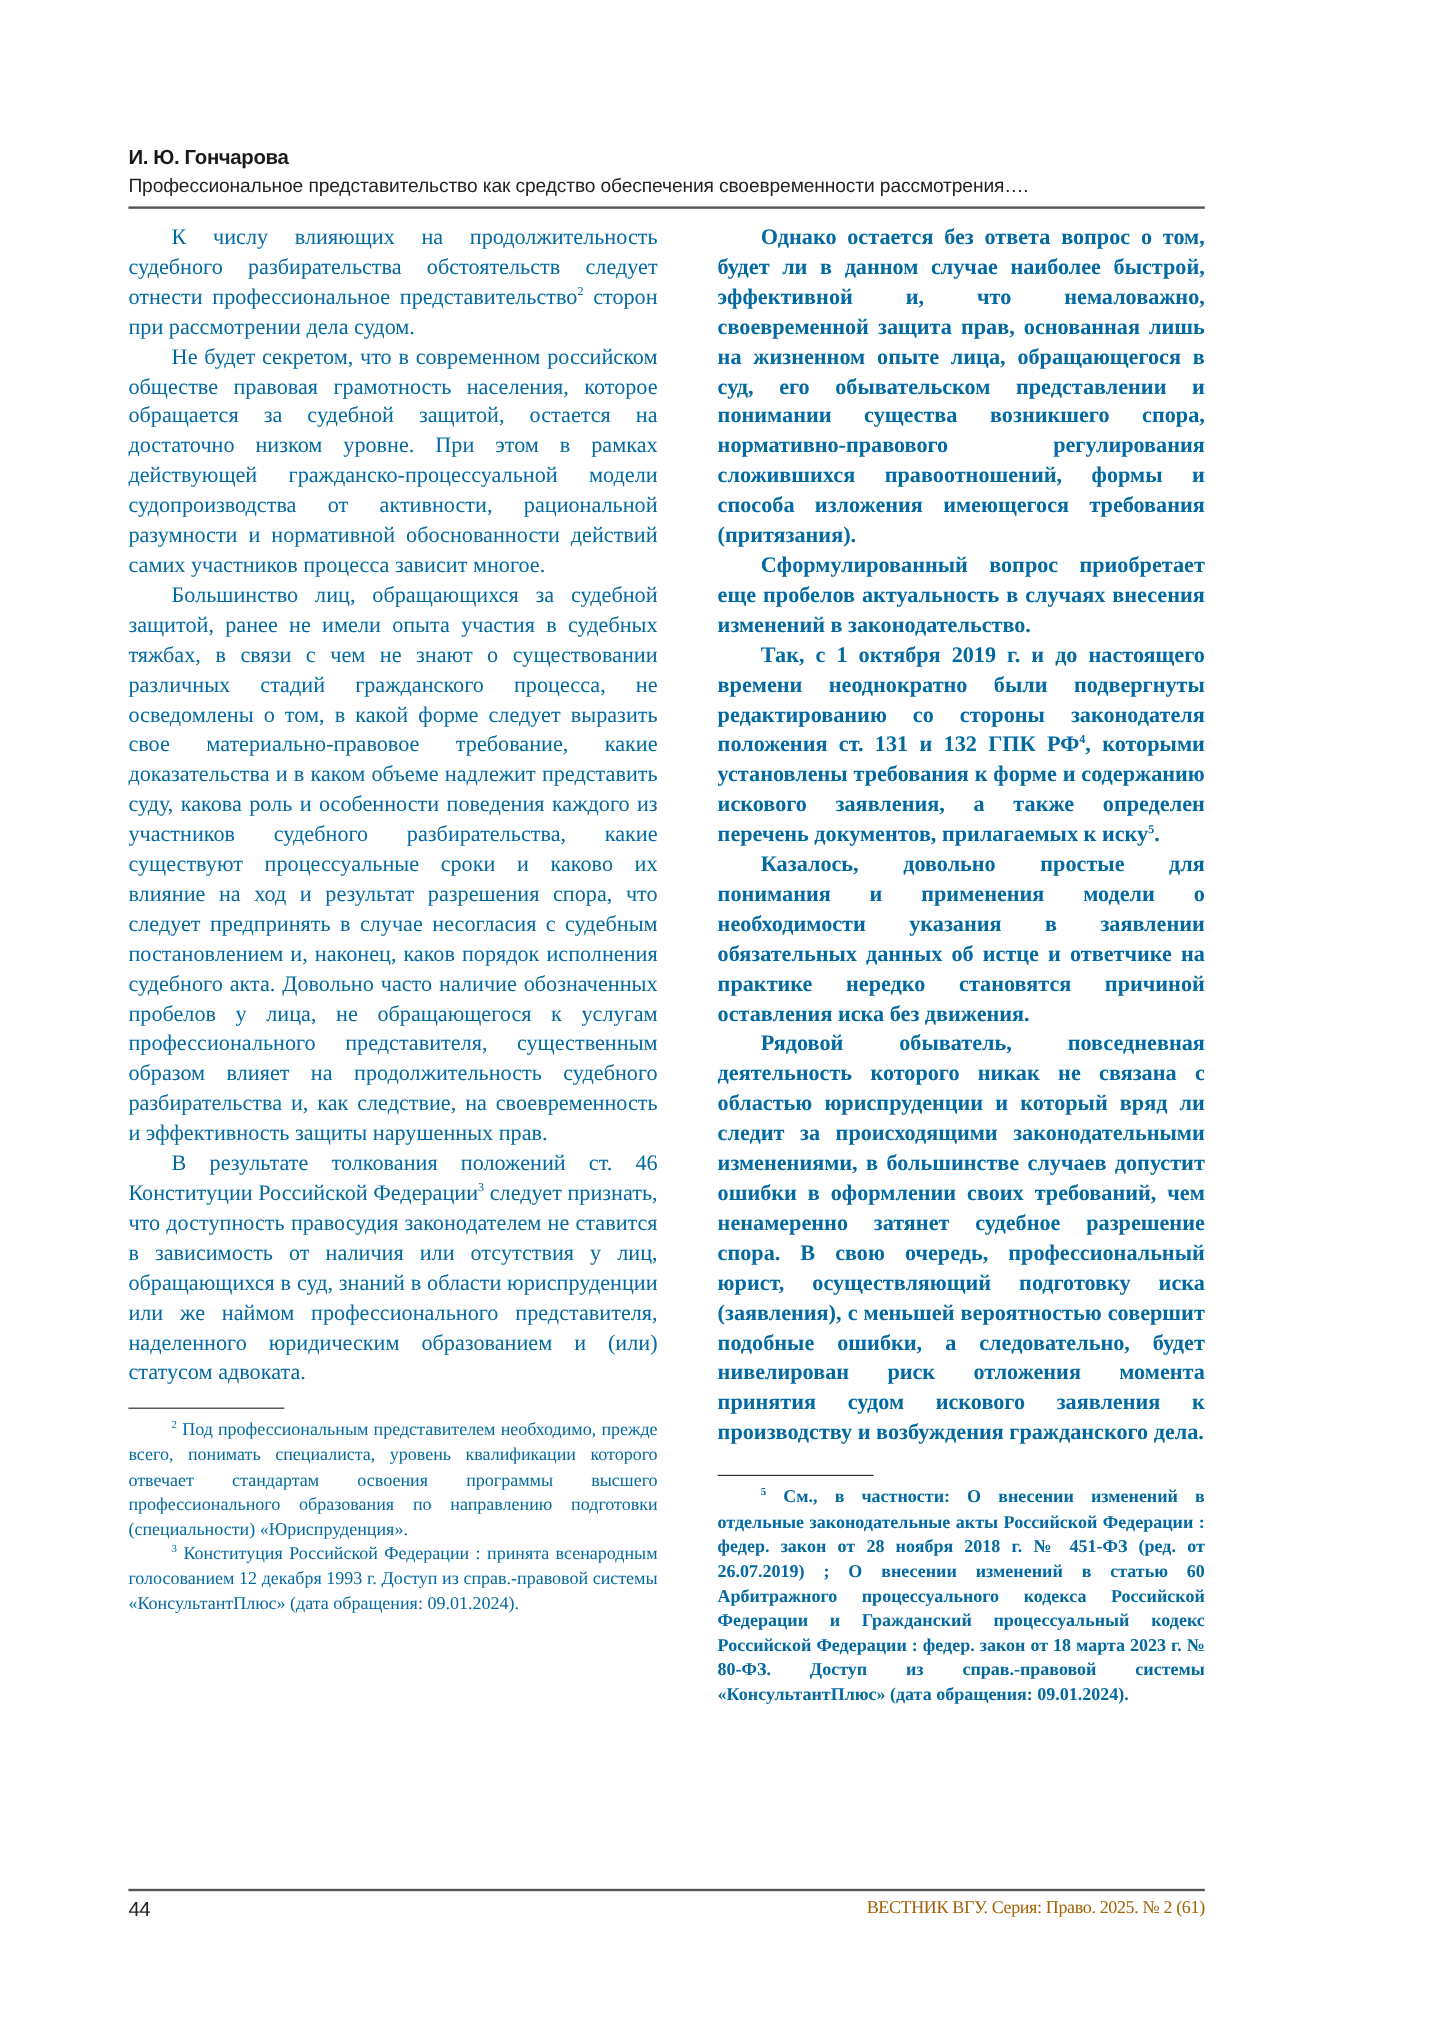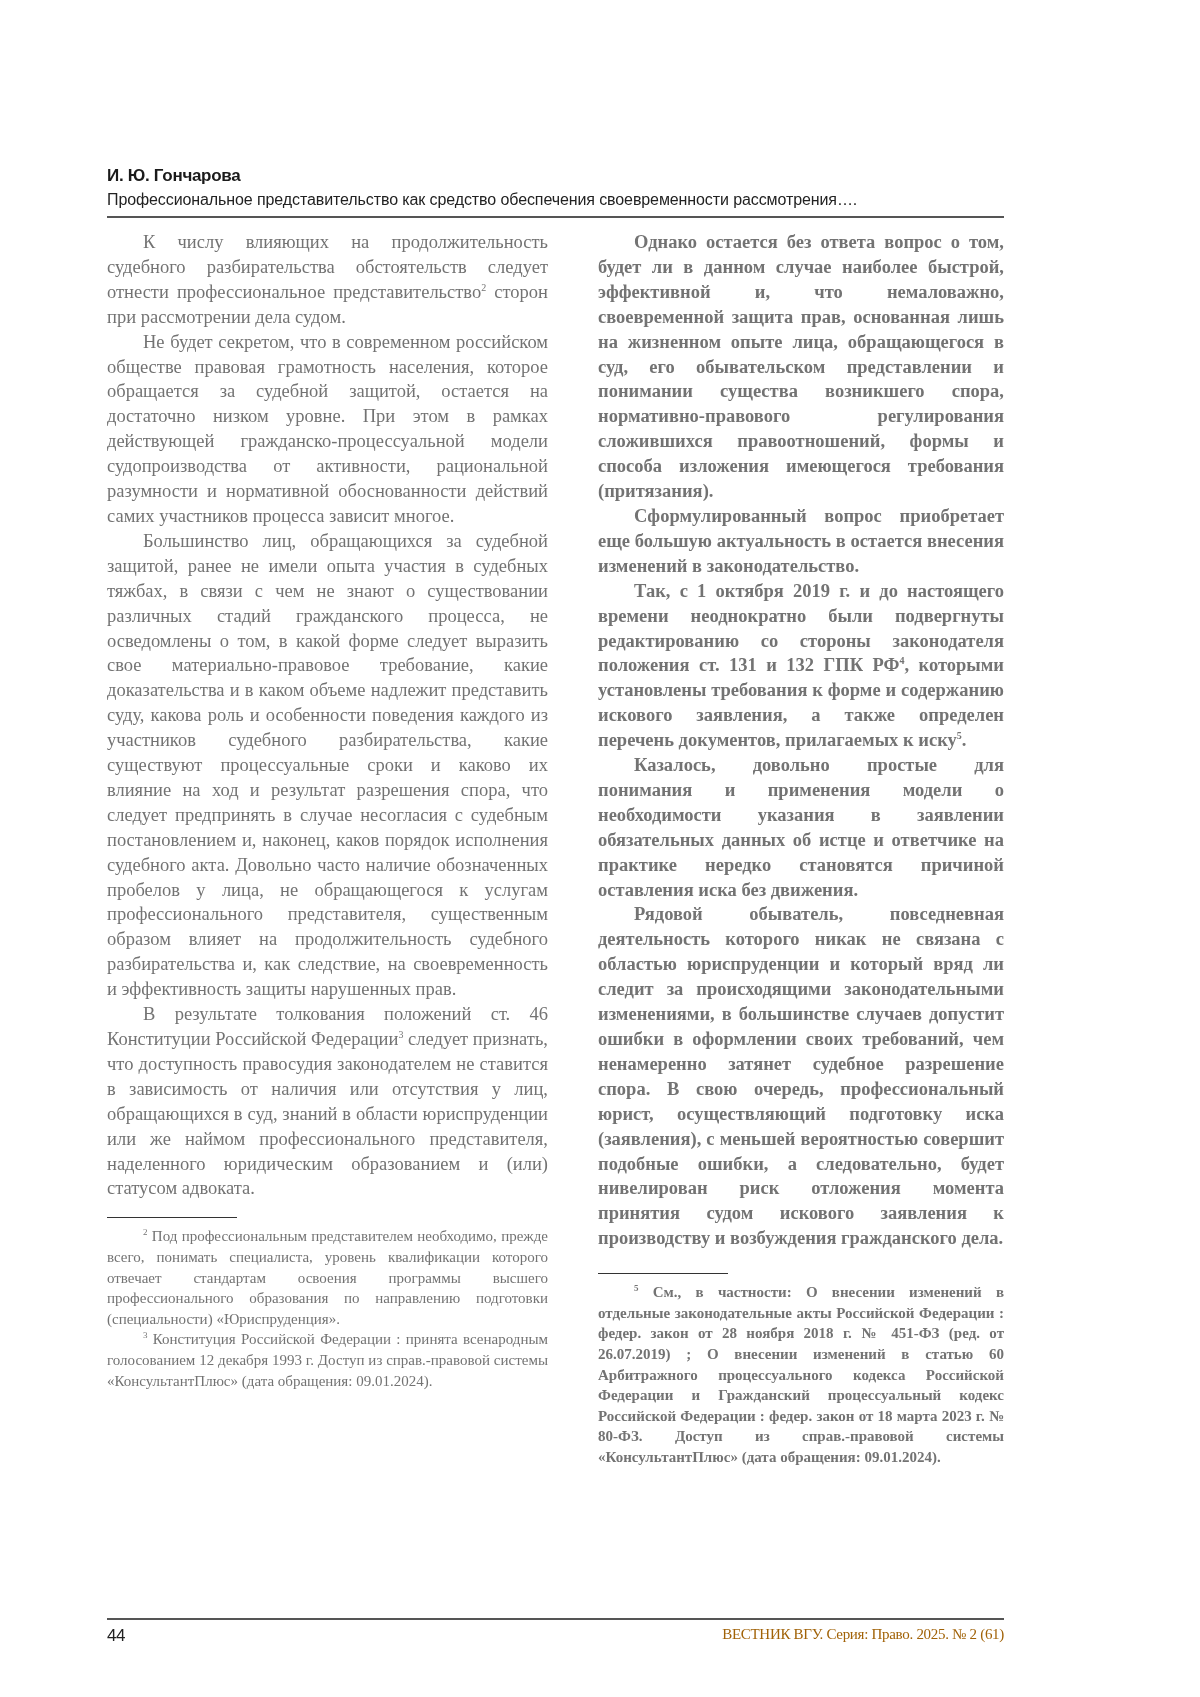--- a/index.html
+++ b/index.html
@@ -1,22 +1,22 @@
 <!DOCTYPE html>
 <html><head>
 <meta charset="utf-8">
 <style>
   html, body { margin: 0; padding: 0; background: #ffffff; }
   body { width: 1200px; height: 1697px; position: relative; overflow: hidden; color: #1e1e1e; }
-  .page { position: absolute; left: 0; top: 0; width: 1200px; height: 1264px; margin-top: 44px; }
+  .page { position: absolute; left: 0; top: 0; width: 1200px; height: 1264px; }
   .running-head { position: absolute; left: 107px; top: 120px; width: 897px; font-family: "Liberation Sans", "DejaVu Sans", sans-serif; }
   .author { font-weight: bold; font-size: 17px; letter-spacing: -0.3px; line-height: 24px; color: #1a1a1a; }
   .short-title { font-size: 16px; line-height: 24px; color: #222; letter-spacing: -0.1px; white-space: nowrap; }
   .head-rule { position: absolute; left: 107px; top: 172px; width: 897px; height: 0; border-top: 2px solid #555; }
-  .col { position: absolute; top: 186px; font-family: "Liberation Serif", "DejaVu Serif", serif; color: #737373; }
+  .col { position: absolute; top: 186px; font-family: "Liberation Serif", "DejaVu Serif", serif; color: #0369a1; }
   .col-left { left: 107px; width: 441px; }
   .col-right { left: 598px; width: 406px; font-weight: bold; }
   .para { margin: 0; font-size: 18.5px; line-height: 24.9px; text-align: justify; text-indent: 36px; hyphens: manual; }
   sup { font-size: 10px; line-height: 0; vertical-align: super; }
   .fn-rule { width: 130px; height: 0; border-top: 1.5px solid #333; margin: 16px 0 8px 0; }
   .fn { margin: 0; font-size: 15px; line-height: 20.6px; text-align: justify; text-indent: 36px; }
   .fn sup { font-size: 9px; }
   .foot-rule { position: absolute; left: 107px; top: 1574px; width: 897px; height: 0; border-top: 2px solid #555; }
   .folio { position: absolute; left: 107px; top: 1582px; font-family: "Liberation Sans", "DejaVu Sans", sans-serif; font-size: 17px; color: #222; letter-spacing: -0.5px; }
   .journal { position: absolute; right: 196px; top: 1582px; font-family: Liberation Serif, serif; font-size: 15px; color: #a16207; letter-spacing: -0.3px; white-space: nowrap; }
@@ -38,21 +38,21 @@
     <p class="para">Большинство лиц, обращающихся за судебной защитой, ранее не имели опыта участия в судебных тяжбах, в связи с чем не знают о существовании различных стадий гражданского процесса, не осведомлены о том, в какой форме следует выразить свое материально-правовое требование, какие доказательства и в каком объеме надлежит представить суду, какова роль и особенности поведения каждого из участников судебного разбирательства, какие существуют процессуальные сроки и каково их влияние на ход и результат разрешения спора, что следует предпринять в случае несогласия с судебным постановлением и, наконец, каков порядок исполнения судебного акта. Довольно часто наличие обозначенных пробелов у лица, не обращающегося к услугам профессионального представителя, существенным образом влияет на продолжительность судебного разбирательства и, как следствие, на своевременность и эффективность защиты нарушенных прав.</p>
     <p class="para"><span>В результате толкования положений ст. 46 Конституции Российской Федерации</span><sup>3</sup><span> следует признать, что доступность правосудия законодателем не ставится в зависимость от наличия или отсутствия у лиц, обращающихся в суд, знаний в области юриспруденции или же наймом профессионального представителя, наделенного юридическим образованием и (или) статусом адвоката.</span></p>
 
     <div class="fn-rule"></div>
     <p class="fn"><sup>2</sup><span> Под профессиональным представителем необходимо, прежде всего, понимать специалиста, уровень квалификации которого отвечает стандартам освоения программы высшего профессионального образования по направлению подготовки (специальности) «Юриспруденция».</span></p>
     <p class="fn"><sup>3</sup><span> Конституция Российской Федерации : принята всенародным голосованием 12 декабря 1993 г. Доступ из справ.-правовой системы «КонсультантПлюс» (дата обращения: 09.01.2024).</span></p>
   </div>
 
   <div class="col col-right">
     <p class="para">Однако остается без ответа вопрос о том, будет ли в данном случае наиболее быстрой, эффективной и, что немаловажно, своевременной защита прав, основанная лишь на жизненном опыте лица, обращающегося в суд, его обывательском представлении и понимании существа возникшего спора, нормативно-правового регулирования сложившихся правоотношений, формы и способа изложения имеющегося требования (притязания).</p>
-    <p class="para">Сформулированный вопрос приобретает еще большую актуальность в остается внесения изменений в законодательство.</p>
+    <p class="para">Сформулированный вопрос приобретает еще пробелов актуальность в случаях внесения изменений в законодательство.</p>
     <p class="para"><span>Так, с 1 октября 2019 г. и до настоящего времени неоднократно были подвергнуты редактированию со стороны законодателя положения ст. 131 и 132 ГПК РФ</span><sup>4</sup><span>, которыми установлены требования к форме и содержанию искового заявления, а также определен перечень документов, прилагаемых к иску</span><sup>5</sup><span>.</span></p>
     <p class="para">Казалось, довольно простые для понимания и применения модели о необходимости указания в заявлении обязательных данных об истце и ответчике на практике нередко становятся причиной оставления иска без движения.</p>
     <p class="para">Рядовой обыватель, повседневная деятельность которого никак не связана с областью юриспруденции и который вряд ли следит за происходящими законодательными изменениями, в большинстве случаев допустит ошибки в оформлении своих требований, чем ненамеренно затянет судебное разрешение спора. В свою очередь, профессиональный юрист, осуществляющий подготовку иска (заявления), с меньшей вероятностью совершит подобные ошибки, а следовательно, будет нивелирован риск отложения момента принятия судом искового заявления к производству и возбуждения гражданского дела.</p>
 
     <div class="fn-rule" style="margin-top:22px;"></div>
     <p class="fn"><sup>5</sup><span> См., в частности: О внесении изменений в отдельные законодательные акты Российской Федерации : федер. закон от 28 ноября 2018 г. № 451-ФЗ (ред. от 26.07.2019) ; О внесении изменений в статью 60 Арбитражного процессуального кодекса Российской Федерации и Гражданский процессуальный кодекс Российской Федерации : федер. закон от 18 марта 2023 г. № 80-ФЗ. Доступ из справ.-правовой системы «КонсультантПлюс» (дата обращения: 09.01.2024).</span></p>
   </div>
 
   <div class="foot-rule"></div>
   <div class="folio">44</div>

